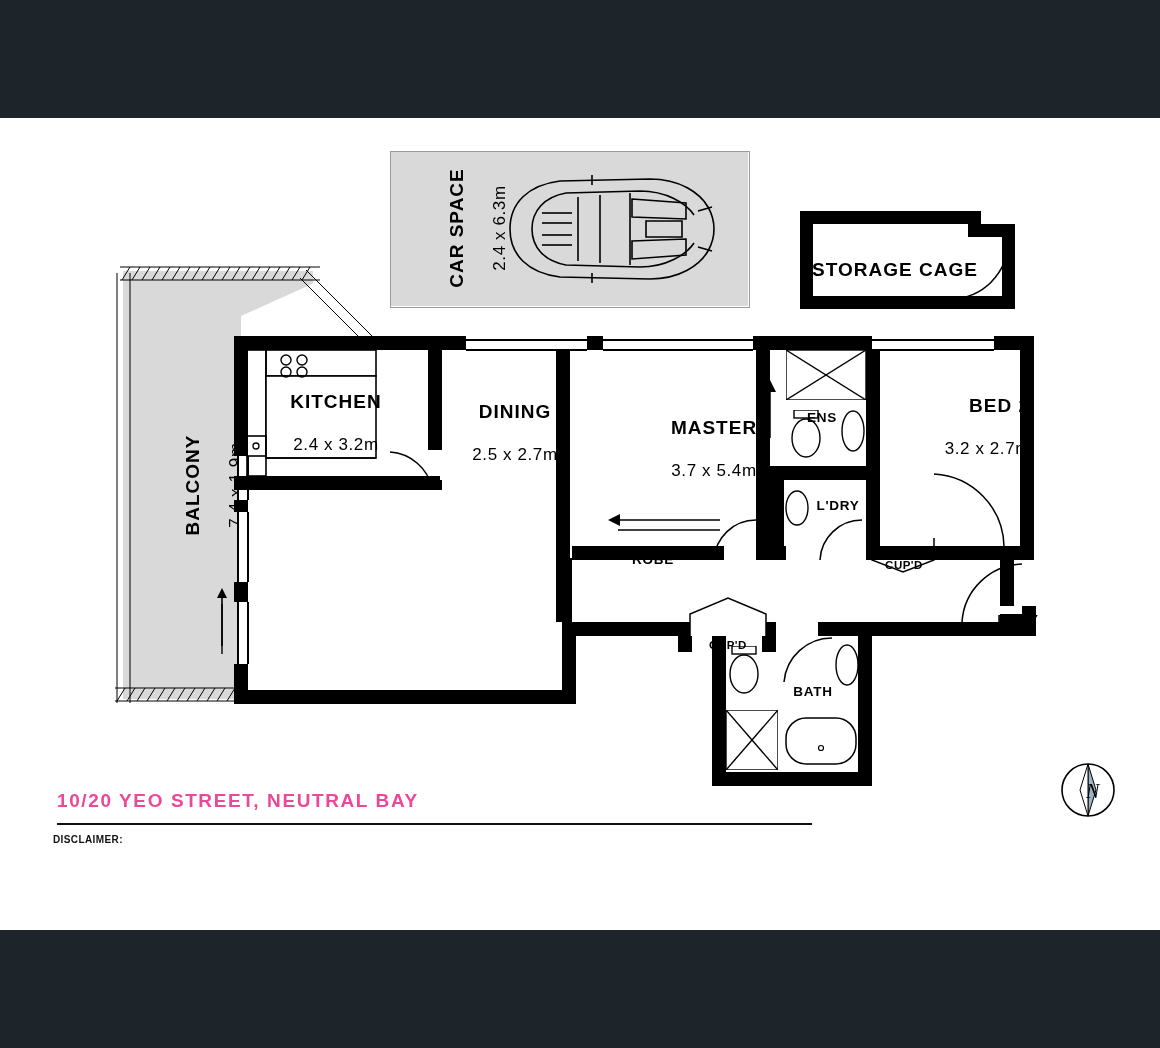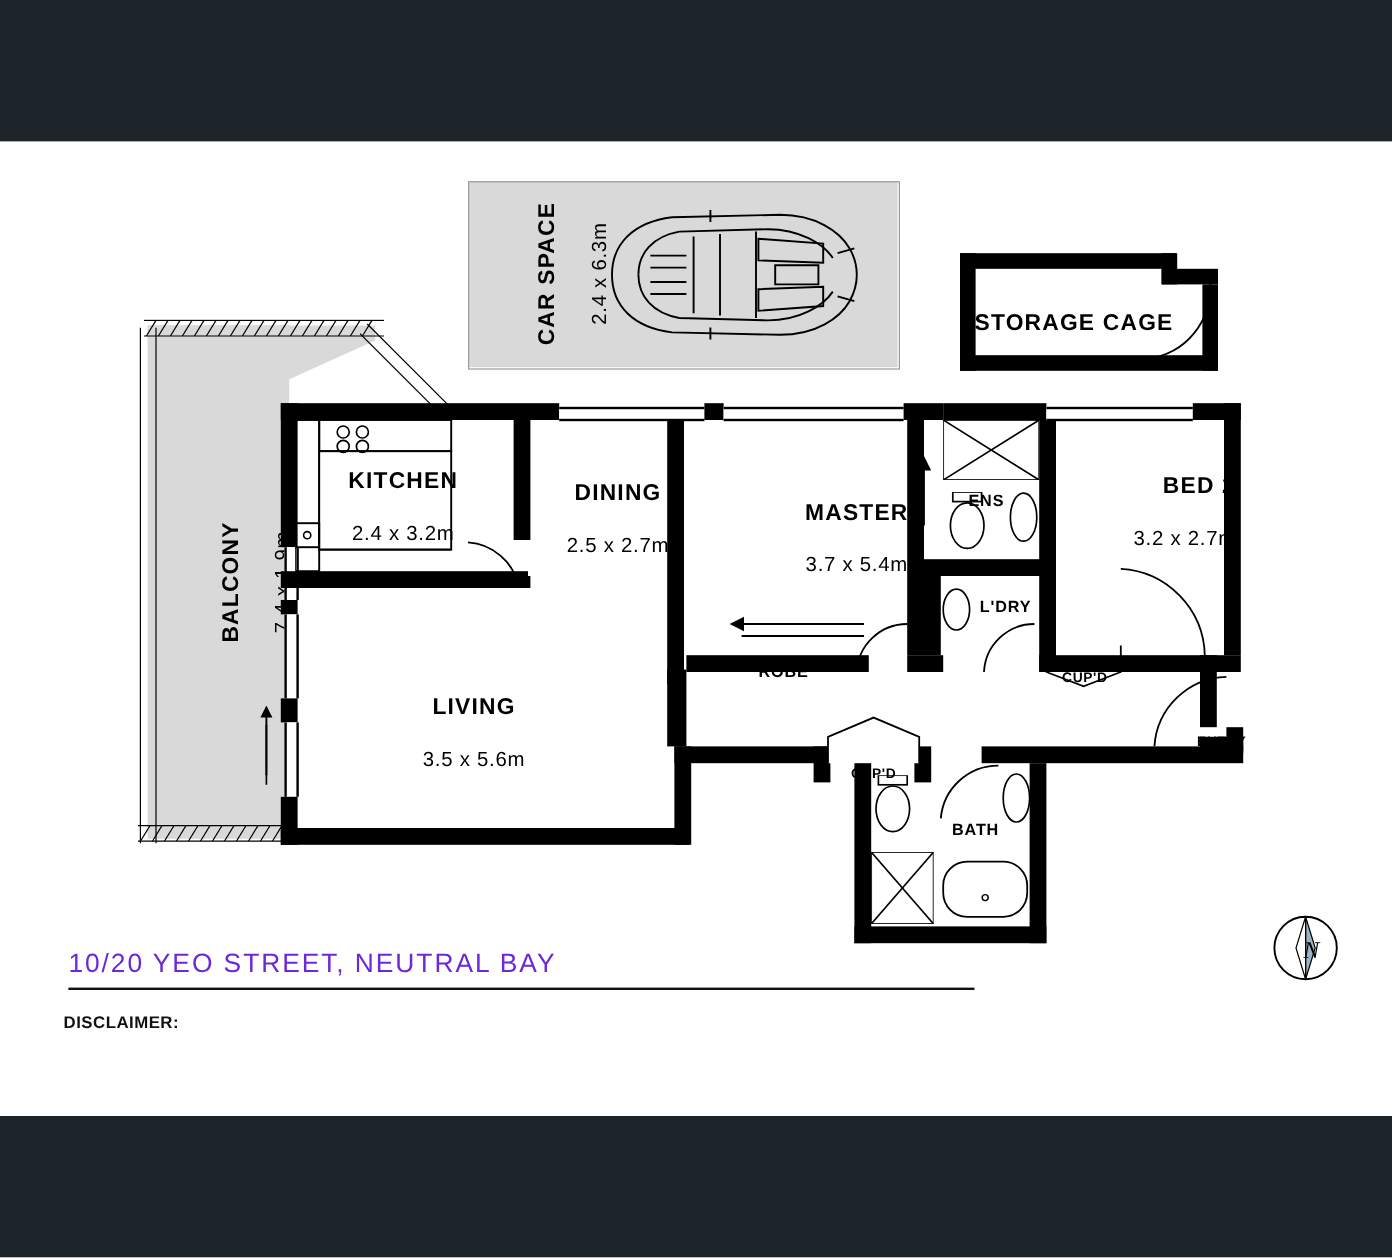--- a/index.html
+++ b/index.html
@@ -65,37 +65,36 @@
   .small-cap { font-size: 13.5px; font-weight: 700; letter-spacing: 0.7px; }
   .tiny-cap { font-size: 11.5px; font-weight: 700; letter-spacing: 0.5px; }
 
   .vertical {
     transform-origin: center center;
     transform: rotate(-90deg);
   }
 
   .address {
     position: absolute;
-    font-size: 22px;
+    font-size: 19px;
     letter-spacing: 1.6px;
-    color: #6d28d9;
-    font-weight: 400;
+    color: #ec4899;
+    font-weight: 700;
   }
   .addr-rule {
     position: absolute;
     height: 2px;
     background: #111;
   }
   .disclaimer-title {
     position: absolute;
-    font-size: 14px;
+    font-size: 10px;
     font-weight: 700;
     letter-spacing: 0.4px;
     color: #111;
-    margin-top: 10px;
   }
   .disclaimer-body {
     position: absolute;
     font-size: 9.5px;
     line-height: 1.45;
     letter-spacing: 0.2px;
     color: #111;
     width: 400px;
   }
   svg { display: block; }
@@ -373,24 +372,20 @@
       <span class="l1 tiny-cap">CUP'D</span>
     </div>
 
     <svg class="abs" style="left:960px; top:444px;" width="66" height="62" viewBox="0 0 66 62">
       <path d="M2,60 A62,62 0 0 1 62,2" fill="none" stroke="#000" stroke-width="1.5"></path>
     </svg>
     <div class="label" style="left:976px; top:474px; width:84px;">
       <span class="l1 tiny-cap">ENTRY</span>
     </div>
 
-    <div class="label" style="left:305px; top:440px; width:180px;">
-      <span class="l1 room-name">LIVING</span>
-      <span class="l2 room-dim">3.5 x 5.6m</span>
-    </div>
 
     <div class="wall" style="left:678px; top:504px; width:14px; height:30px;"></div>
     <div class="wall" style="left:762px; top:504px; width:14px; height:30px;"></div>
     <svg class="abs" style="left:686px; top:478px;" width="84" height="42" viewBox="0 0 84 42">
       <path d="M4,40 L4,18 L42,2 L80,18 L80,40" fill="#fff" stroke="#000" stroke-width="1.5"></path>
     </svg>
     <div class="label" style="left:686px; top:500px; width:84px;">
       <span class="l1 tiny-cap">CUP'D</span>
     </div>
 

